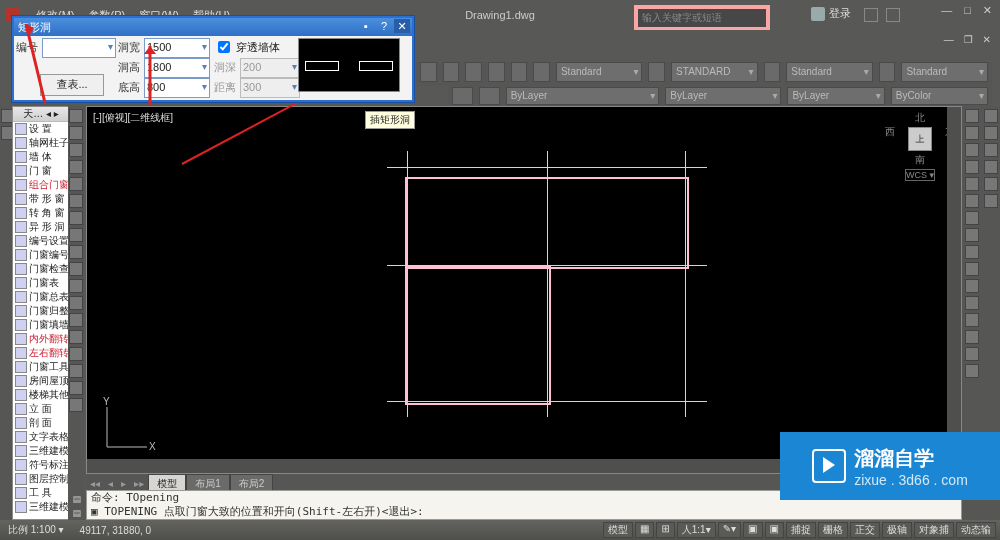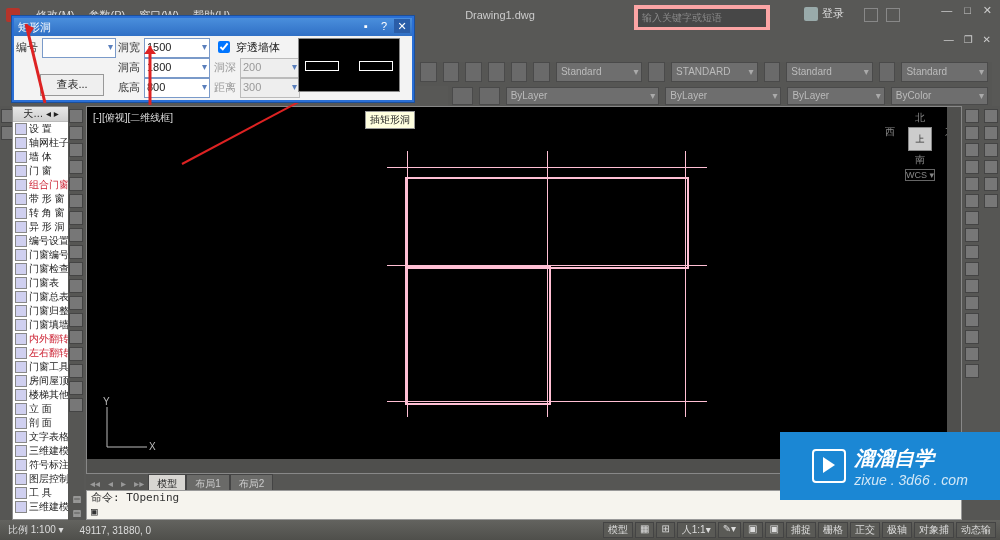--- a/index.html
+++ b/index.html
@@ -2,21 +2,21 @@
 <html><head>
 <meta charset="utf-8">
 <style>
   html, body { margin:0; padding:0; width:1000px; height:540px; background:#585856; font-family:"Microsoft YaHei",SimSun,Arial,sans-serif; font-size:11px; color:#222; overflow:hidden; }
   .menubar { position:absolute; left:0; right:0; top:0; height:30px; background:#585856; display:flex; align-items:center; }
   .menubar .app-icon { width:14px; height:14px; background:#b5342a; margin:0 6px; border-radius:2px; }
   .menubar .menus { display:flex; gap:2px; margin-left:4px; }
   .menubar .menus span { color:#ddd; padding:2px 6px; }
   .title-center { position:absolute; left:50%; transform:translateX(-50%); color:#ccc; }
   .search-box { position:absolute; right:230px; top:5px; width:120px; height:18px; background:#474747; color:#888; padding:0 4px; line-height:18px; font-size:10px; border:4px solid #fca5a5; }
-  .login { position:absolute; right:156px; top:6px; color:#ddd; display:flex; align-items:center; gap:4px;text-align:right; }
+  .login { position:absolute; right:149px; top:6px; color:#ddd; display:flex; align-items:center; gap:4px;text-align:right; }
   .login .ava { width:14px; height:14px; background:#9aa; border-radius:2px; }
   .wincontrols { position:absolute; right:4px; top:4px; display:flex; gap:4px; }
   .wincontrols span { color:#ccc; padding:0 4px; }
   .sec { position:absolute; right:100px; top:8px; color:#ccc; display:flex; gap:8px; font-size:10px;}
   .sec span{ width:12px;height:12px; border:1px solid #888; display:inline-block;}
 
   
   .ribbon2 { position:absolute; left:0; right:0; top:30px; height:32px; background:#585856; }
   .tabclose { position:absolute; right:6px; top:4px; display:flex; gap:4px; color:#ccc; font-size:10px;}
   .tabclose span{padding:0 3px;}
@@ -89,21 +89,21 @@
   .cmdline { position:absolute; left:86px; right:38px; bottom:20px; height:28px; background:#f6f4ee; border:1px solid #999; font-family:SimSun,monospace; font-size:11px; color:#333; }
   .cmdline .l1{ padding:0 4px; height:14px; line-height:14px;}
   .cmdline .l2{ padding:0 4px; height:14px; line-height:14px; display:flex; align-items:center;}
   .cmdhandle { position:absolute; left:68px; bottom:20px; width:18px; height:28px; background:#565654; color:#ccc; text-align:center; font-size:9px; line-height:14px;}
 
   .statusbar { position:absolute; left:0; right:0; bottom:0; height:20px; background:linear-gradient(#63635f,#4f4f4b); display:flex; align-items:center; color:#ddd; font-size:10px; padding:0 4px; gap:8px;}
   .statusbar .cell{ padding:0 4px;}
   .statusbar .right{ margin-left:auto; display:flex; gap:2px;}
   .statusbar .rbtn{ padding:0 4px; background:#5a5a56; border:1px solid #444;}
 
-  .watermark { position:absolute; right:0; bottom:40px; width:220px; height:68px; background:#1b87d4; color:#fff; display:flex; align-items:center; justify-content:center; gap:8px; z-index:60;font-style:italic;}
+  .watermark { position:absolute; right:0; bottom:40px; width:220px; height:68px; background:#1b87d4; color:#fff; display:flex; align-items:center; justify-content:center; gap:8px; z-index:60;}
   .watermark .play{ width:30px;height:30px; border:2px solid #fff; border-radius:4px; position:relative;}
   .watermark .play:before{content:""; position:absolute; left:9px; top:6px; border-left:12px solid #fff; border-top:8px solid transparent; border-bottom:8px solid transparent;}
   .watermark .txt{ display:flex; flex-direction:column;}
   .watermark .txt .big{ font-size:20px; font-weight:bold;}
   .watermark .txt .small{ font-size:14px; opacity:.8;}
 
   .arrow{ position:absolute; z-index:55;}
 </style>
 </head>
 <body>
@@ -440,21 +440,21 @@
   <span class="nav">▸</span>
   <span class="nav">▸▸</span>
   <span class="tab active">模型</span>
   <span class="tab">布局1</span>
   <span class="tab">布局2</span>
 </div>
 
 <div class="cmdhandle">▤<br>▤</div>
 <div class="cmdline">
   <div class="l1">命令: TOpening</div>
-  <div class="l2"><span>▣</span>&nbsp;</div>
+  <div class="l2"><span>▣</span>&nbsp;<span>TOPENING 点取门窗大致的位置和开向(Shift-左右开)&lt;退出&gt;:</span></div>
 </div>
 
 <div class="statusbar">
   <span class="cell">比例 1:100 ▾</span>
   <span class="cell">49117, 31880, 0</span>
   <div class="right" id="status-right">
       <span class="rbtn">模型</span>
       <span class="rbtn">▦</span>
       <span class="rbtn">⊞</span>
       <span class="rbtn">人1:1▾</span>

